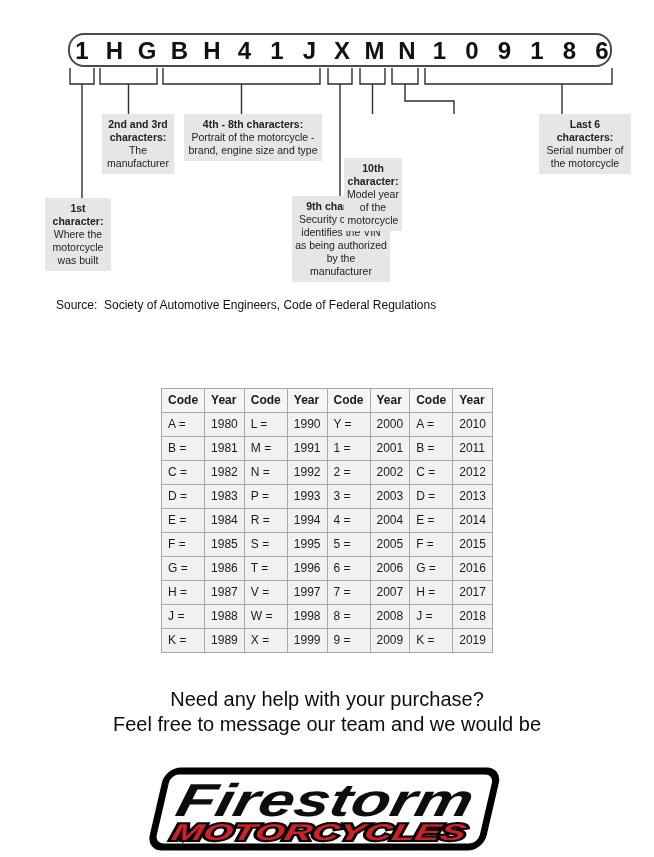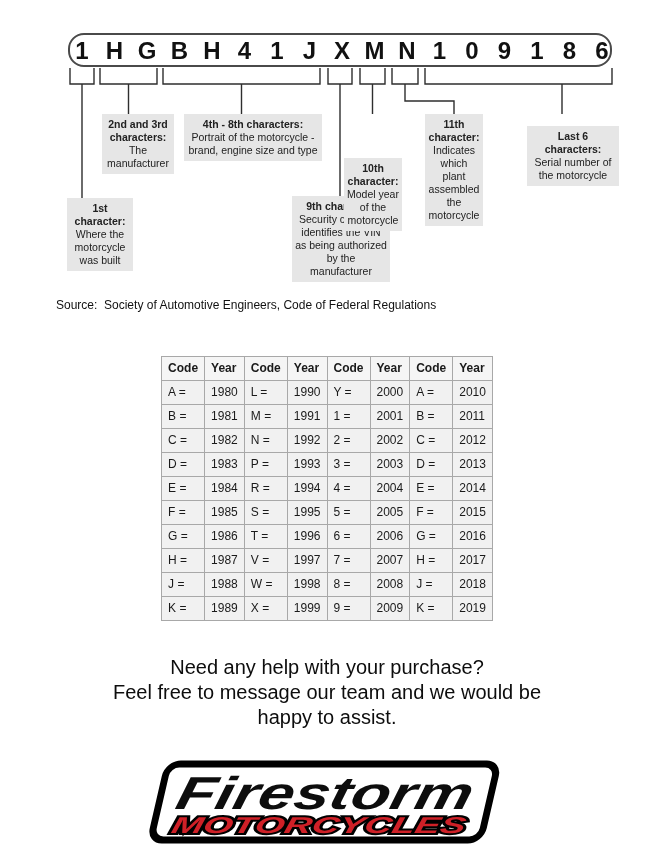--- a/index.html
+++ b/index.html
@@ -22,37 +22,37 @@
     position: absolute; top: 0; transform: translateX(-50%);
     line-height: 31px; font-size: 24px; font-weight: bold; color: #111;
     white-space: pre;
   }
   .connectors { position: absolute; left: 0; top: 0; pointer-events: none; }
   .info-box {
     position: absolute; background: #e6e6e6; padding: 4px 3px;
     font-size: 10.5px; line-height: 13px; text-align: center; color: #222;
   }
   .info-box .bh { font-weight: bold; display: block; }
-  .box-first  { left: 67px;  top: 198px; width: 66px; }
+  .box-first  { left: 45px;  top: 198px; width: 66px; }
   .box-2nd3rd { left: 102px; top: 114px; width: 72px; }
   .box-4th8th { left: 184px; top: 114px; width: 138px; }
   .box-9th    { left: 292px; top: 196px; width: 98px; }
   .box-10th   { left: 344px; top: 114px; width: 58px; margin-top: 44px; }
   .box-11th   { left: 425px; top: 114px; width: 58px; }
-  .box-last6  { left: 527px; top: 114px; width: 92px; margin-top: 12px; }
+  .box-last6  { left: 539px; top: 114px; width: 92px; }
 
   
   .source {
     margin: 6px 0 0 56px; font-size: 12px; color: #111;
     white-space: pre-wrap;
   }
 
   
   table.year-table {
-    margin: 44px auto 0 auto; border-collapse: collapse;
+    margin: 76px auto 0 auto; border-collapse: collapse;
     background: #ffffff;
   }
   table.year-table th, table.year-table td {
     border: 1px solid #a8a8a8; background: #f1f1f1;
     font-size: 12px; line-height: 15px; padding: 4px 6px;
     text-align: left; color: #1a1a1a; min-width: 34px;
   }
   table.year-table th { font-weight: bold; background: #f5f5f5; }
 
   
@@ -113,24 +113,20 @@
       <span class="bb">Portrait of the motorcycle - brand, engine size and type</span>
     </div>
     <div class="info-box box-9th">
       <span class="bh">9th character:</span>
       <span class="bb">Security code that identifies the VIN as being authorized by the manufacturer</span>
     </div>
     <div class="info-box box-10th">
       <span class="bh">10th character:</span>
       <span class="bb">Model year of the motorcycle</span>
     </div>
-    <div class="info-box box-11th">
-      <span class="bh">11th character:</span>
-      <span class="bb">Indicates which plant assembled the motorcycle</span>
-    </div>
     <div class="info-box box-last6">
       <span class="bh">Last 6 characters:</span>
       <span class="bb">Serial number of the motorcycle</span>
     </div>
   </div>
 
   <div class="source">Source:  Society of Automotive Engineers, Code of Federal Regulations</div>
 
   <table class="year-table">
     <thead>
@@ -245,21 +241,20 @@
           <td>2009</td>
           <td>K =</td>
           <td>2019</td>
         </tr>
       </tbody>
   </table>
 
   <div class="help">
     <div class="help-line">Need any help with your purchase?</div>
     <div class="help-line">Feel free to message our team and we would be</div>
-    <div class="help-line">happy to assist.</div>
   </div>
 
   <div class="logo-wrap">
     <svg width="400" height="86" viewBox="0 0 400 86">
       <g transform="translate(32,0) skewX(-13)">
         <rect x="10" y="4" width="330" height="76" rx="12" fill="#ffffff" stroke="#000000" stroke-width="7"></rect>
         <text x="26" y="49" font-size="46" font-weight="bold" font-style="italic" fill="#0d0d0d" textLength="296" lengthAdjust="spacingAndGlyphs">Firestorm</text>
         <text x="28" y="73" font-size="23" font-weight="bold" font-style="italic" fill="#cf2027" stroke="#000000" stroke-width="4" paint-order="stroke" textLength="294" lengthAdjust="spacingAndGlyphs">MOTORCYCLES</text>
       </g>
     </svg>

